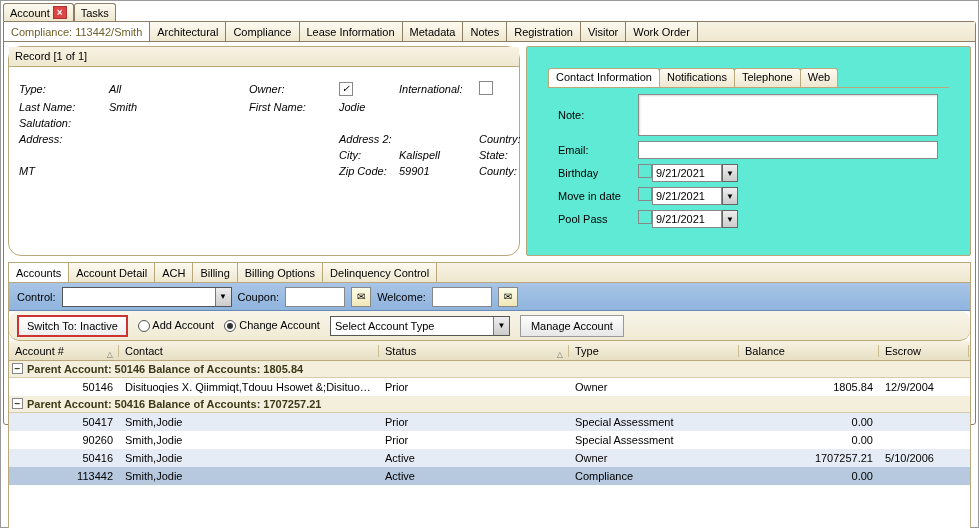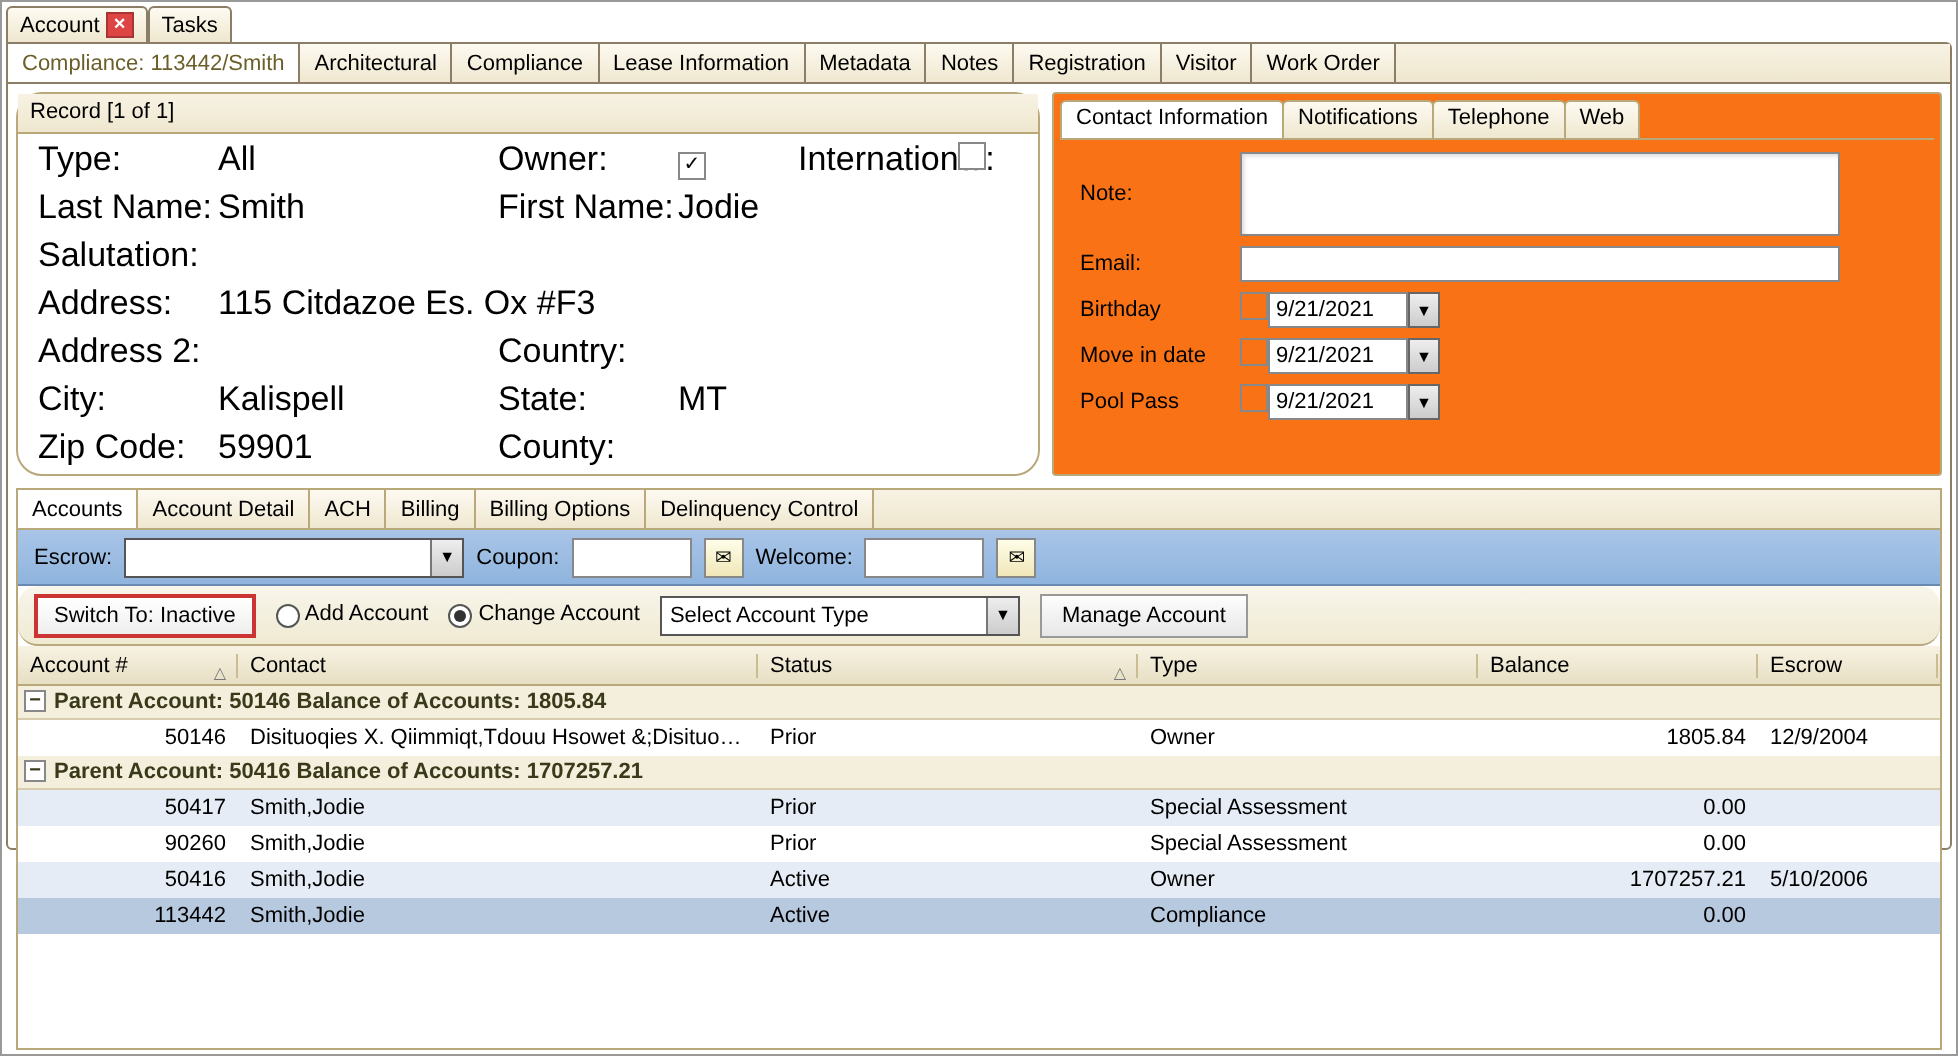--- a/index.html
+++ b/index.html
@@ -39,25 +39,25 @@
 .upper-row { display:flex; padding:4px; gap:6px; }
 .record-box {
   flex:1; border:1px solid #b8a87a; background:#fff;
   border-radius:13px;
 }
 .record-head {
   background:linear-gradient(#f7f2e3,#efe7cf);
   border-bottom:1px solid #b8a87a;
   padding:3px 6px; font-size:11px; height:20px;
 }
-.field-grid { padding:3px 10px; display:grid; grid-template-columns:90px 140px 90px 60px 80px 30px; row-gap:4px; font-size:17px; align-items:center;}
+.field-grid { padding:14px 10px; display:grid; grid-template-columns:90px 140px 90px 60px 80px 30px; row-gap:4px; font-size:11px; align-items:center;font-style:italic;}
 .chk { width:14px; height:14px; border:1px solid #888; display:inline-block; background:#fff;}
 .chk.checked::after { content:"✓"; font-size:10px; line-height:12px; display:block; text-align:center; }
 .contact-box {
-  width:455px; border:1px solid #b8a87a; background:#f97316; border-radius:2px; padding:3px;
+  width:455px; border:1px solid #b8a87a; background:#5eead4; border-radius:2px; padding:21px;
 }
 .ctabs { display:flex; height:20px; border-bottom:1px solid #b8a87a; }
 .ctab { border:1px solid #b8a87a; border-bottom:none; margin-right:-1px; padding:2px 7px;
   background:linear-gradient(#fdfaf1,#efe7cf); font-size:11px; border-radius:3px 3px 0 0;}
 .ctab.active { background:#fff; }
 .contact-body { padding:6px 10px; display:grid; grid-template-columns:80px 1fr; row-gap:5px; align-items:center;}
 .note-area { grid-column:2; width:300px; height:42px; border:1px solid #888; background:#fff; box-shadow:inset 1px 1px 2px rgba(0,0,0,0.15);}
 .txt-in { width:300px; height:18px; border:1px solid #888; background:#fff;}
 .date-combo { display:inline-flex; gap:0;}
 .date-chk { width:14px; height:14px; border:1px solid #888; }
@@ -155,21 +155,20 @@
             <div></div>
 
          <div>Salutation:</div>
          <div></div>
             <div></div>
             <div></div>
             <div></div>
             <div></div>
 
          <div>Address:</div>
-         <div style="grid-column:2 / span 3;">115 Citdazoe Es. Ox #F3</div>
          <div></div>
             <div></div>
 
          <div>Address 2:</div>
          <div></div>
          <div>Country:</div>
          <div></div>
             <div></div>
             <div></div>
 
@@ -226,21 +225,21 @@
    <div class="lower-panel">
      <div class="ltabs">
        <div class="ltab active">Accounts</div>
        <div class="ltab">Account Detail</div>
        <div class="ltab">ACH</div>
        <div class="ltab">Billing</div>
        <div class="ltab">Billing Options</div>
        <div class="ltab">Delinquency Control</div>
      </div>
      <div class="status-bar">
-       <span>Escrow:</span>
+       <span>Control:</span>
        <span class="combo" style="width:170px;">
             <span></span>
             <span class="dd-btn">▼</span>
           </span>
        <span>Coupon:</span>
        <span class="small-in" style="width:60px;"></span>
        <span class="icon-btn">✉</span>
        <span>Welcome:</span>
        <span class="small-in" style="width:60px;"></span>
        <span class="icon-btn">✉</span>

